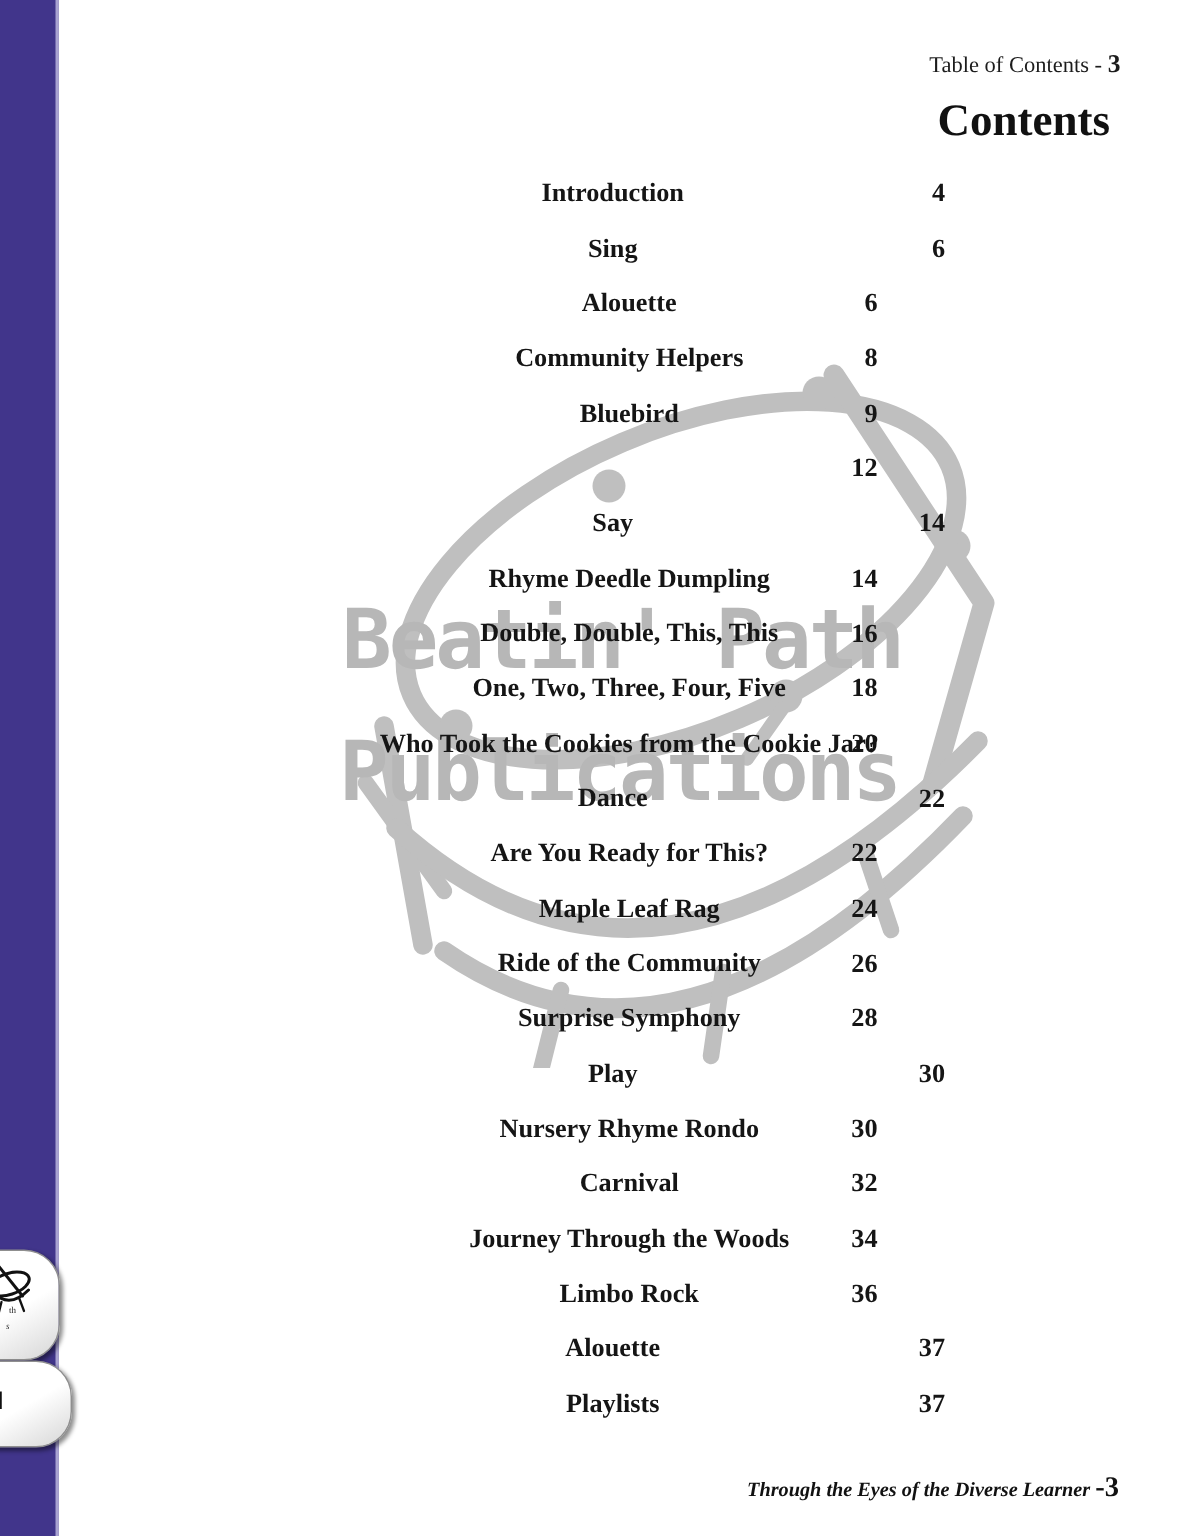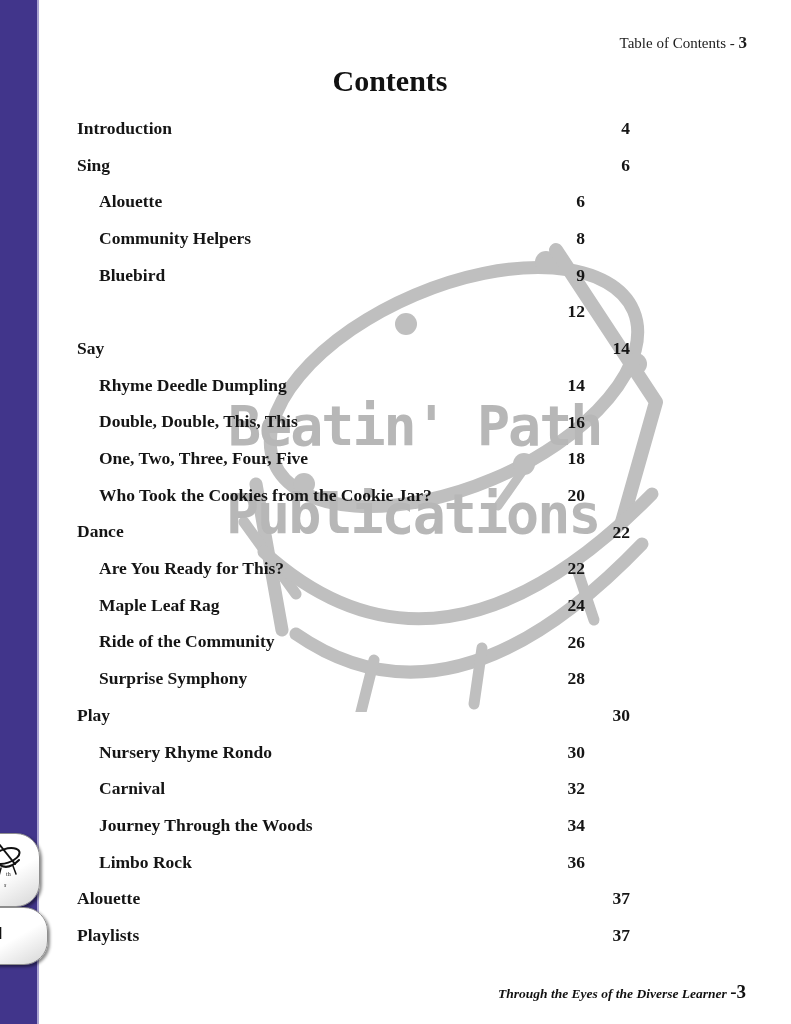--- a/index.html
+++ b/index.html
@@ -23,33 +23,33 @@
   .wm-line2{left:222px;top:487px;}
   .wm-drum{position:absolute;left:180px;top:222px;}
   
   .hdr{
     position:absolute;top:33px;right:44px;z-index:2;
     font-size:15px;color:#1c1c1c;white-space:nowrap;
   }
   .hdr .hdr-num{font-size:17px;font-weight:bold;}
   .page-title{
     position:absolute;left:40px;top:64px;width:700px;z-index:2;
-    text-align:center;font-size:30px;font-weight:bold;color:#111;
+    text-align:right;font-size:30px;font-weight:bold;color:#111;
   }
   .ftr{
     position:absolute;top:981px;right:45px;z-index:2;white-space:nowrap;
     color:#111;
   }
   .ftr .ftr-title{font-style:italic;font-weight:bold;font-size:13.5px;margin-top:44px;}
   .ftr .ftr-num{font-weight:bold;font-size:19px;}
   
   .toc{position:absolute;left:40px;top:110px;width:700px;z-index:2;}
   .toc-row{
     position:relative;height:36.7px;display:flex;align-items:center;
-    font-weight:bold;font-size:17.5px;color:#151515;white-space:nowrap;
+    font-weight:bold;font-size:17.5px;color:#151515;white-space:nowrap;justify-content:center;
   }
   .toc-row.lvl0 .toc-label{margin-left:37px;}
   .toc-row.lvl1 .toc-label{margin-left:59px;}
   .toc-page{position:absolute;top:0;line-height:36.7px;}
   .lvl0 .toc-page{right:110px;}
   .lvl1 .toc-page{right:155px;}
   
   .edge-tab{
     position:absolute;z-index:5;background:linear-gradient(150deg,#ffffff 55%,#d6d6d6 100%);
     border:1px solid #8f8f8f;border-radius:24px;

